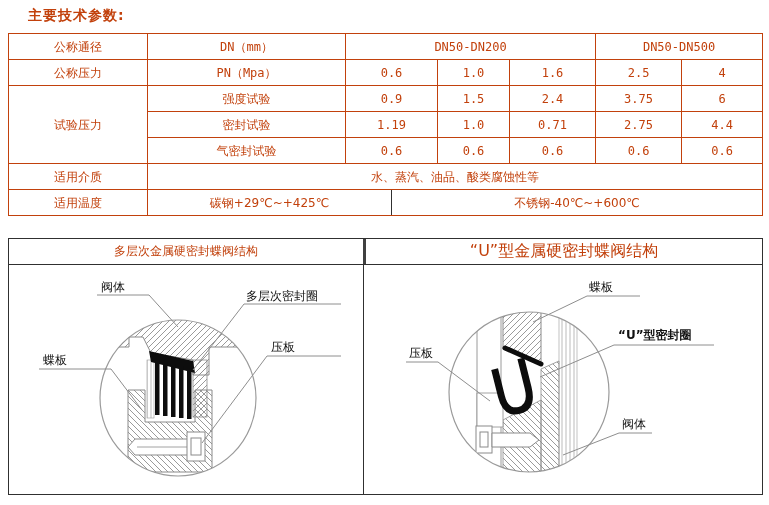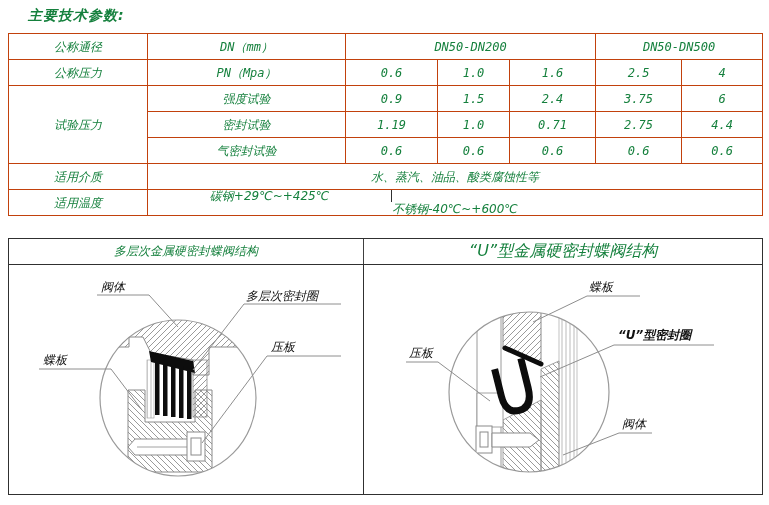--- a/index.html
+++ b/index.html
@@ -1,33 +1,33 @@
 <!DOCTYPE html>
 <html><head>
 <meta charset="utf-8">
 <style>
   html,body{margin:0;padding:0;background:#fff;}
   .screen{position:relative;width:769px;height:505px;background:#ffffff;
-          font-family:"DejaVu Sans",sans-serif;color:#15803d;overflow:hidden;font-style:italic;}
+          font-family:"DejaVu Sans",sans-serif;color:#c2410c;overflow:hidden;}
   .page-title{position:absolute;left:28px;top:7px;font-size:14px;font-weight:bold;letter-spacing:1px;}
 
   
   table.spec{position:absolute;left:8px;top:33px;width:754px;border-collapse:collapse;table-layout:fixed;}
   table.spec td{border:1px solid #c2410c;text-align:center;vertical-align:middle;
                 font-size:12px;height:25px;padding:0;line-height:1;}
   td.mono{font-family:"DejaVu Sans Mono",monospace;font-size:12px;}
   td.tempcell{padding:0;}
-  .temp-row{display:flex;width:100%;height:25px;align-items:stretch;flex-direction:column;}
+  .temp-row{display:flex;width:100%;height:25px;align-items:stretch;}
   .temp-a{width:243px;border-right:1px solid #303030;display:flex;align-items:center;justify-content:center;}
   .temp-b{flex:1;display:flex;align-items:center;justify-content:center;}
 
   
   .struct{position:absolute;left:8px;top:238px;width:753px;height:255px;border:1px solid #303030;background:#fff;}
   .struct-header{display:flex;height:25px;border-bottom:1px solid #303030;}
-  .struct-header .hl{width:354px;border-right:1px solid #404040;display:flex;align-items:center;justify-content:center;font-size:12px;text-align:center;}
+  .struct-header .hl{width:354px;border-right:3px solid #404040;display:flex;align-items:center;justify-content:center;font-size:12px;text-align:center;}
   .struct-header .hr{flex:1;display:flex;align-items:center;justify-content:center;font-size:16px;}
   .struct-body{display:flex;height:229px;}
   .panel-l{width:354px;border-right:1px solid #303030;position:relative;}
   .panel-r{flex:1;position:relative;}
   svg text{font-family:"DejaVu Sans",sans-serif;font-size:12px;fill:#111;}
 </style>
 </head>
 <body>
 
 <div class="screen">

